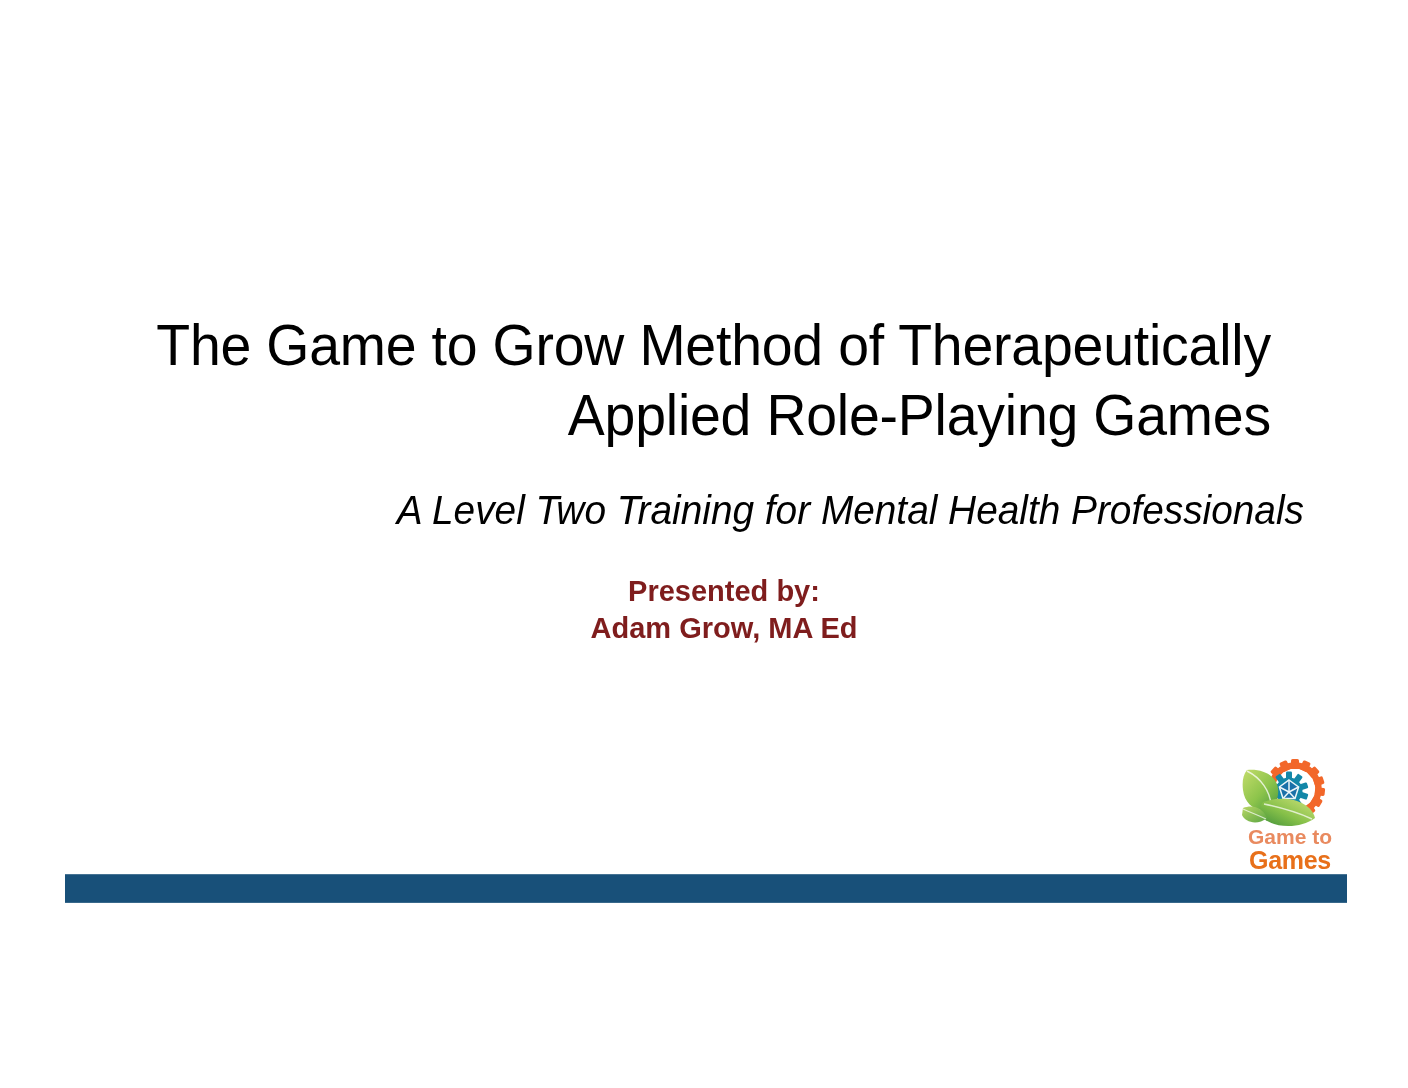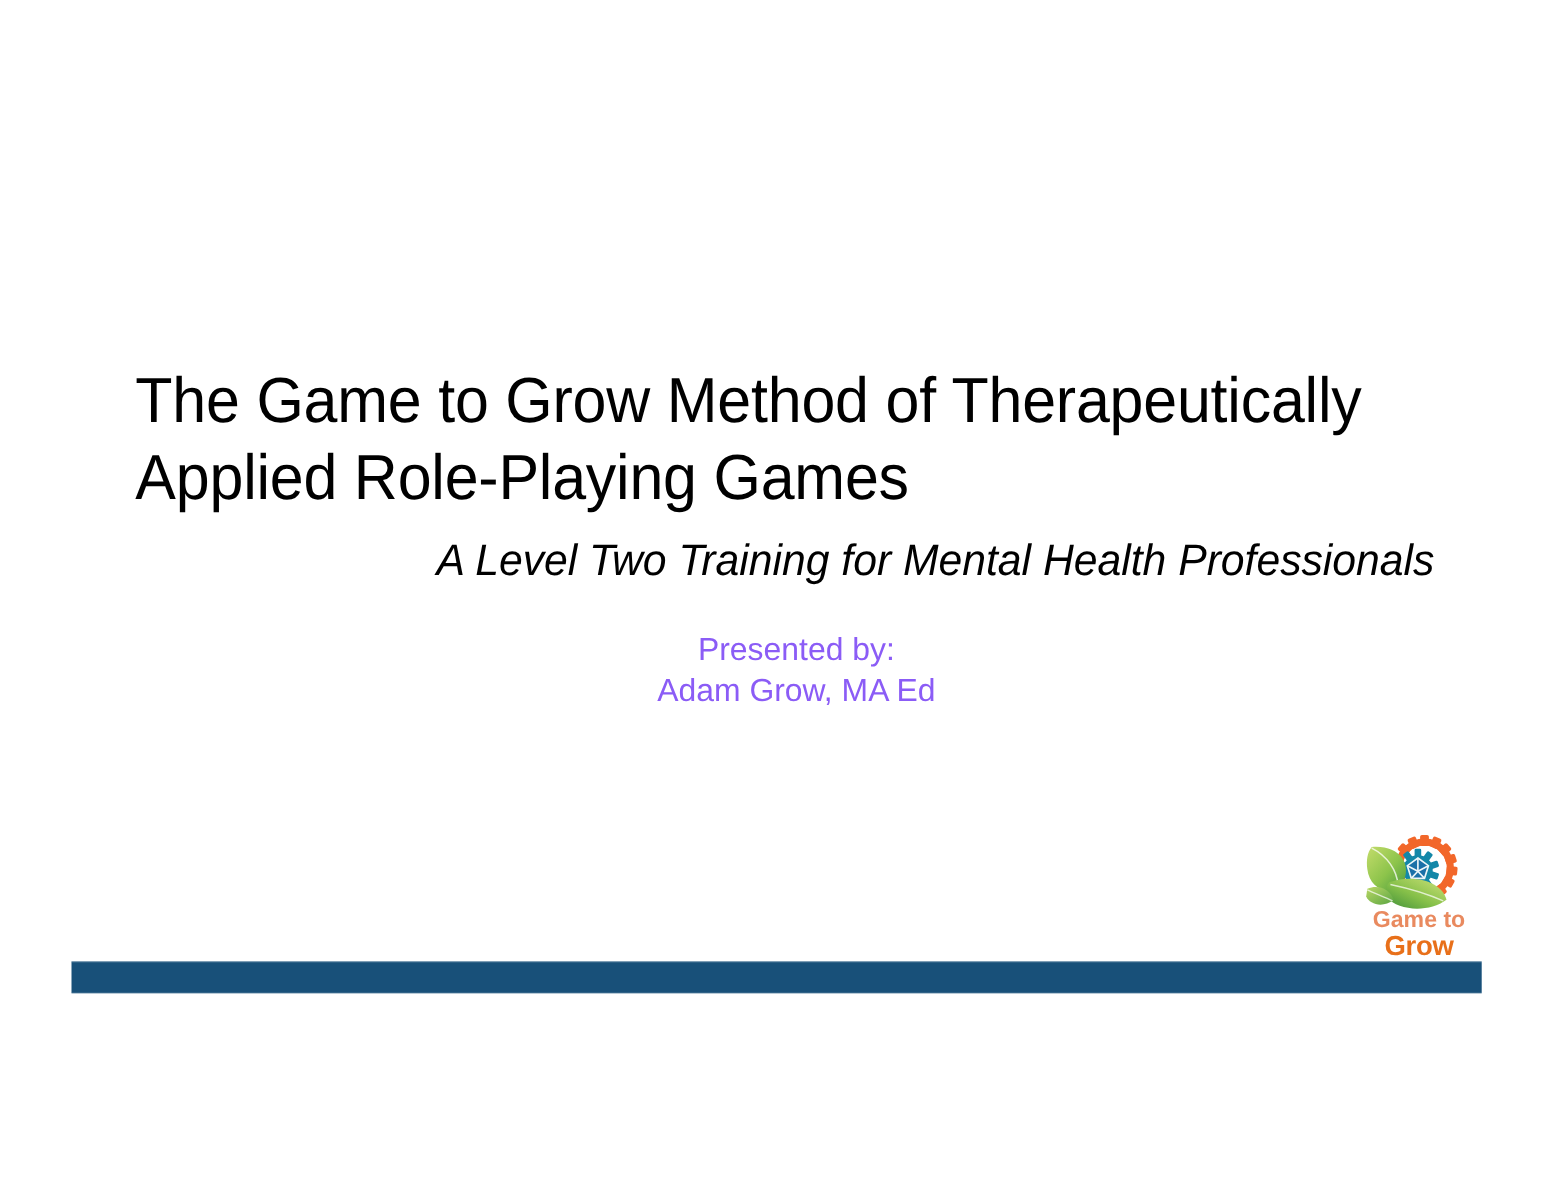--- a/index.html
+++ b/index.html
@@ -22,23 +22,23 @@
     top: 0;
     width: 1408px;
     height: 1088px;
     background: #ffffff;
   }
 
   
   .title-block {
     position: absolute;
     left: 96px;
-    top: 330px;
+    top: 310px;
     width: 1202px;
-    text-align: left;
+    text-align: right;
   }
   .slide-title {
     font-family: "Liberation Sans", sans-serif;
     font-size: 58px;
     line-height: 1.21;
     font-weight: 400;
     color: #000000;
     letter-spacing: -0.2px;
     transform: scaleX(0.955);
     transform-origin: center top;
@@ -71,22 +71,22 @@
     position: absolute;
     left: 123px;
     top: 573px;
     width: 1202px;
     text-align: center;
   }
   .presenter-line {
     font-family: "Liberation Sans", sans-serif;
     font-size: 29px;
     line-height: 1.28;
-    font-weight: 400;
-    color: #8b5cf6;
+    font-weight: 700;
+    color: #7f1d1d;
     margin: 0;
   }
 
   
   .accent-bar {
     position: absolute;
     left: 65px;
     top: 874px;
     width: 1282px;
     height: 29px;
@@ -229,19 +229,19 @@
           <path d="M6 13 C 20 20, 29 33, 30 47" fill="none" stroke="#ffffff" stroke-width="1.4" opacity="0.75"></path>
           <path d="M22 44 C 46 36, 70 44, 74 60 C 58 72, 30 70, 20 58 C 18 53, 19 47, 22 44 Z" fill="url(#leafB)"></path>
           <path d="M23 46 C 42 50, 58 55, 71 61" fill="none" stroke="#ffffff" stroke-width="1.4" opacity="0.7"></path>
           <path d="M2 50 C 12 46, 22 50, 26 60 C 16 68, 4 64, 1 57 Z" fill="url(#leafC)"></path>
           <path d="M2 51 C 11 55, 19 58, 25 61" fill="none" stroke="#ffffff" stroke-width="1.2" opacity="0.7"></path>
         </g>
       </svg>
     </div>
     <div class="logo-text">
       <span class="lt1">Game to</span>
-      <span class="lt2">Grow</span>
+      <span class="lt2">Games</span>
     </div>
   </div>
 
   <div class="accent-bar"></div>
 
 </div>
 
 </body></html>

